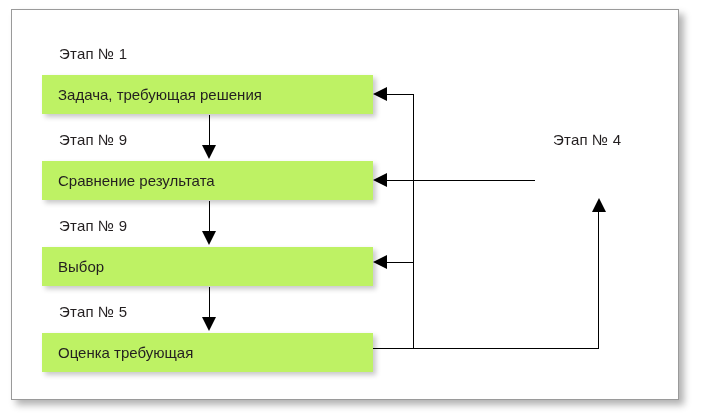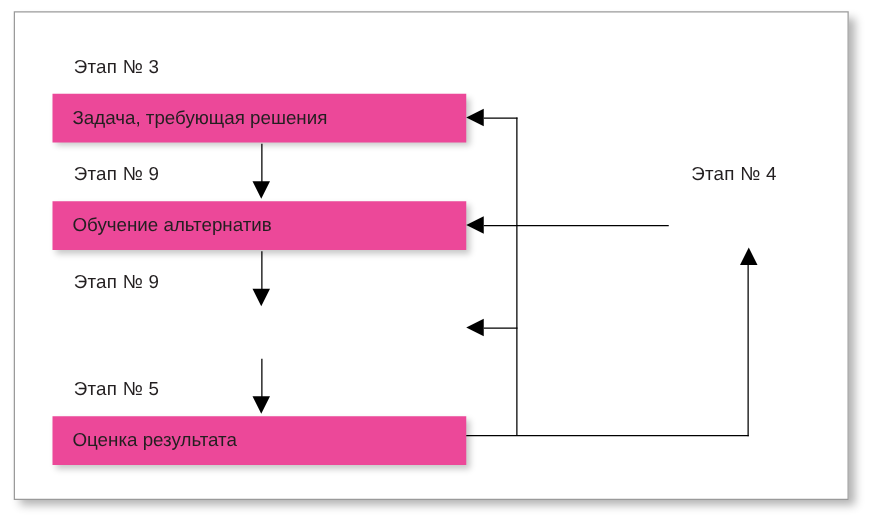--- a/index.html
+++ b/index.html
@@ -41,21 +41,21 @@
     font-size: 15px;
     color: #231f20;
     letter-spacing: 0.2px;
     white-space: nowrap;
     line-height: 1;
   }
 
   
   .pbox {
     position: absolute;
-    background: #ec4899;
+    background: #bef264;
     box-shadow: 3px 3px 5px rgba(0,0,0,0.22);
     box-sizing: border-box;
     display: flex;
     align-items: center;
   }
   .pbox .pbox-text {
     font-size: 15px;
     color: #231f20;
     white-space: nowrap;
     padding-left: 16px;
@@ -94,48 +94,51 @@
     border-bottom: 14px solid #000000;
   }
 </style>
 </head>
 <body>
 
 <div id="stage">
 
   <div class="frame">
 
-    <div class="stage-label" style="left:47px; top:36px;">Этап № 3</div>
+    <div class="stage-label" style="left:47px; top:36px;">Этап № 1</div>
 
     <div class="pbox" style="left:30px; top:65px; width:331px; height:39px;">
       <span class="pbox-text">Задача, требующая решения</span>
     </div>
 
     <div class="vline" style="left:197px; top:105px; height:32px;"></div>
     <div class="arrow arrow-down" style="left:190px; top:135px;"></div>
 
     <div class="stage-label" style="left:47px; top:122px;">Этап № 9</div>
 
     <div class="pbox" style="left:30px; top:151px; width:331px; height:39px;">
-      <span class="pbox-text">Обучение альтернатив</span>
+      <span class="pbox-text">Сравнение результата</span>
     </div>
 
     <div class="vline" style="left:197px; top:191px; height:32px;"></div>
     <div class="arrow arrow-down" style="left:190px; top:221px;"></div>
 
     <div class="stage-label" style="left:47px; top:208px;">Этап № 9</div>
 
+    <div class="pbox" style="left:30px; top:237px; width:331px; height:39px;">
+      <span class="pbox-text">Выбор</span>
+    </div>
 
     <div class="vline" style="left:197px; top:277px; height:32px;"></div>
     <div class="arrow arrow-down" style="left:190px; top:307px;"></div>
 
     <div class="stage-label" style="left:47px; top:294px;">Этап № 5</div>
 
     <div class="pbox" style="left:30px; top:323px; width:331px; height:39px;">
-      <span class="pbox-text">Оценка результата</span>
+      <span class="pbox-text">Оценка требующая</span>
     </div>
 
     <div class="stage-label" style="left:541px; top:122px;">Этап № 4</div>
 
 
     <div class="vline" style="left:401px; top:84px; height:254px;"></div>
 
     <div class="hline" style="left:375px; top:84px; width:27px;"></div>
     <div class="arrow arrow-left" style="left:361px; top:77px;"></div>
 

